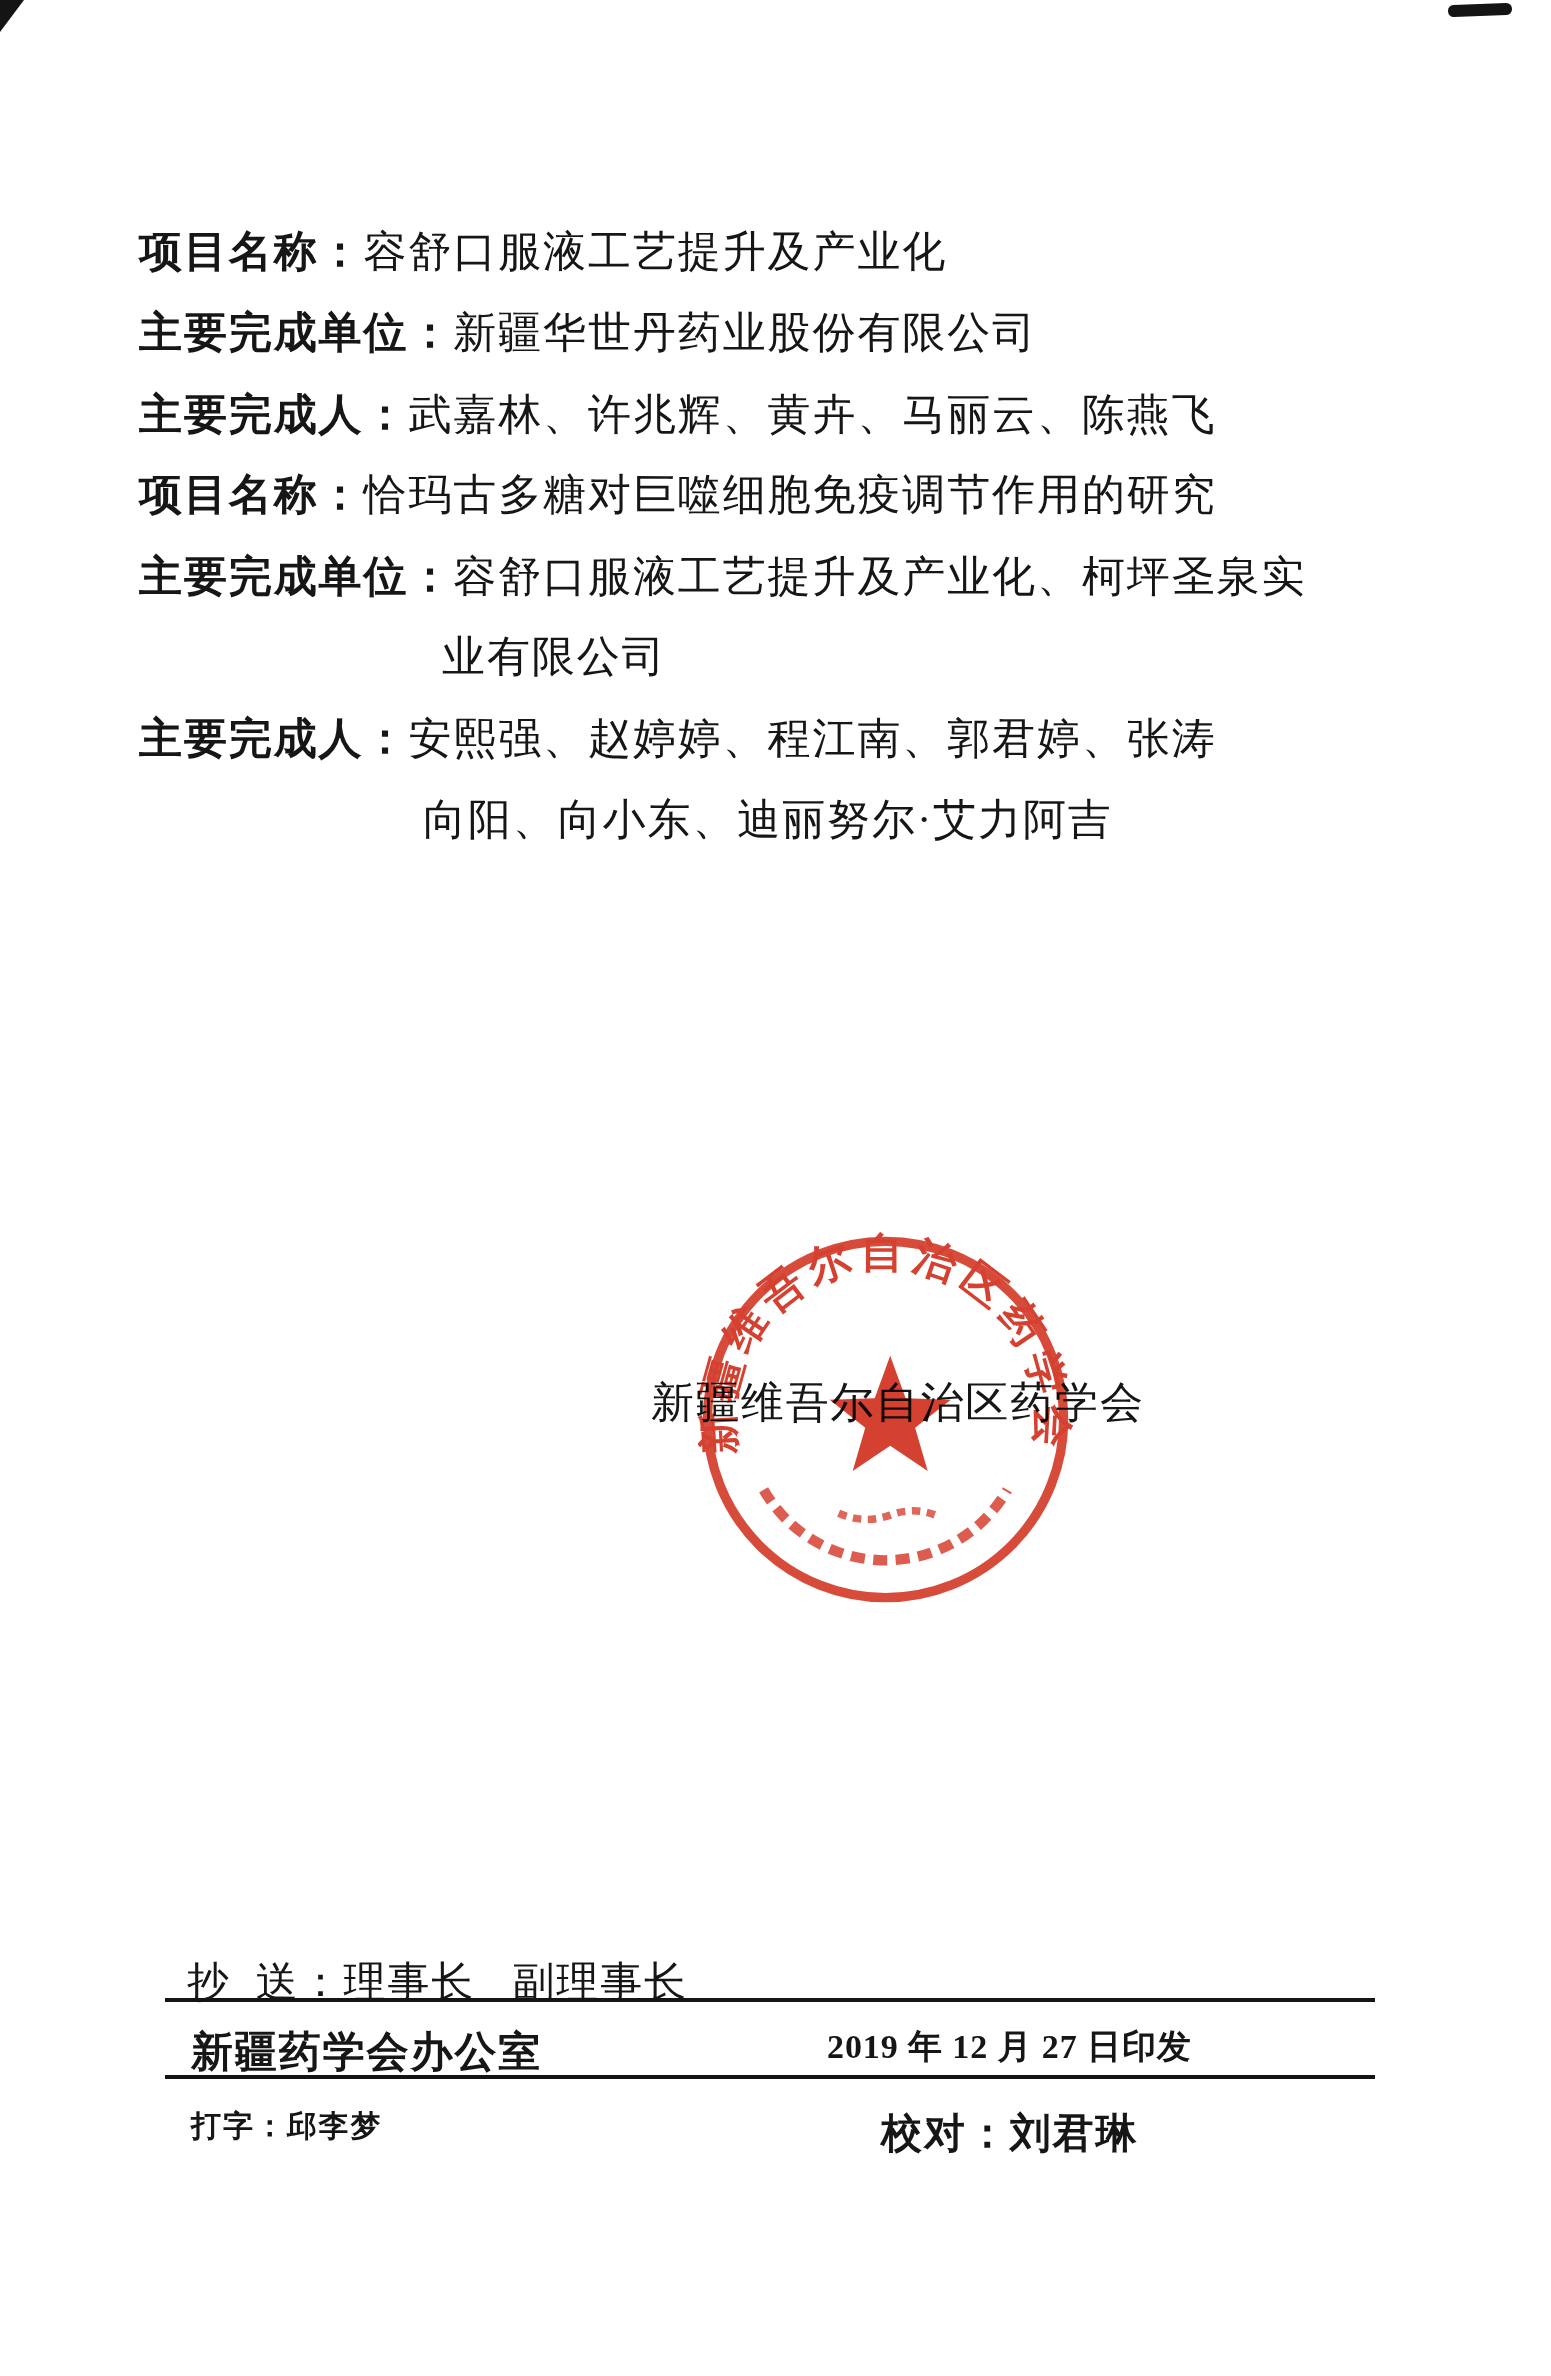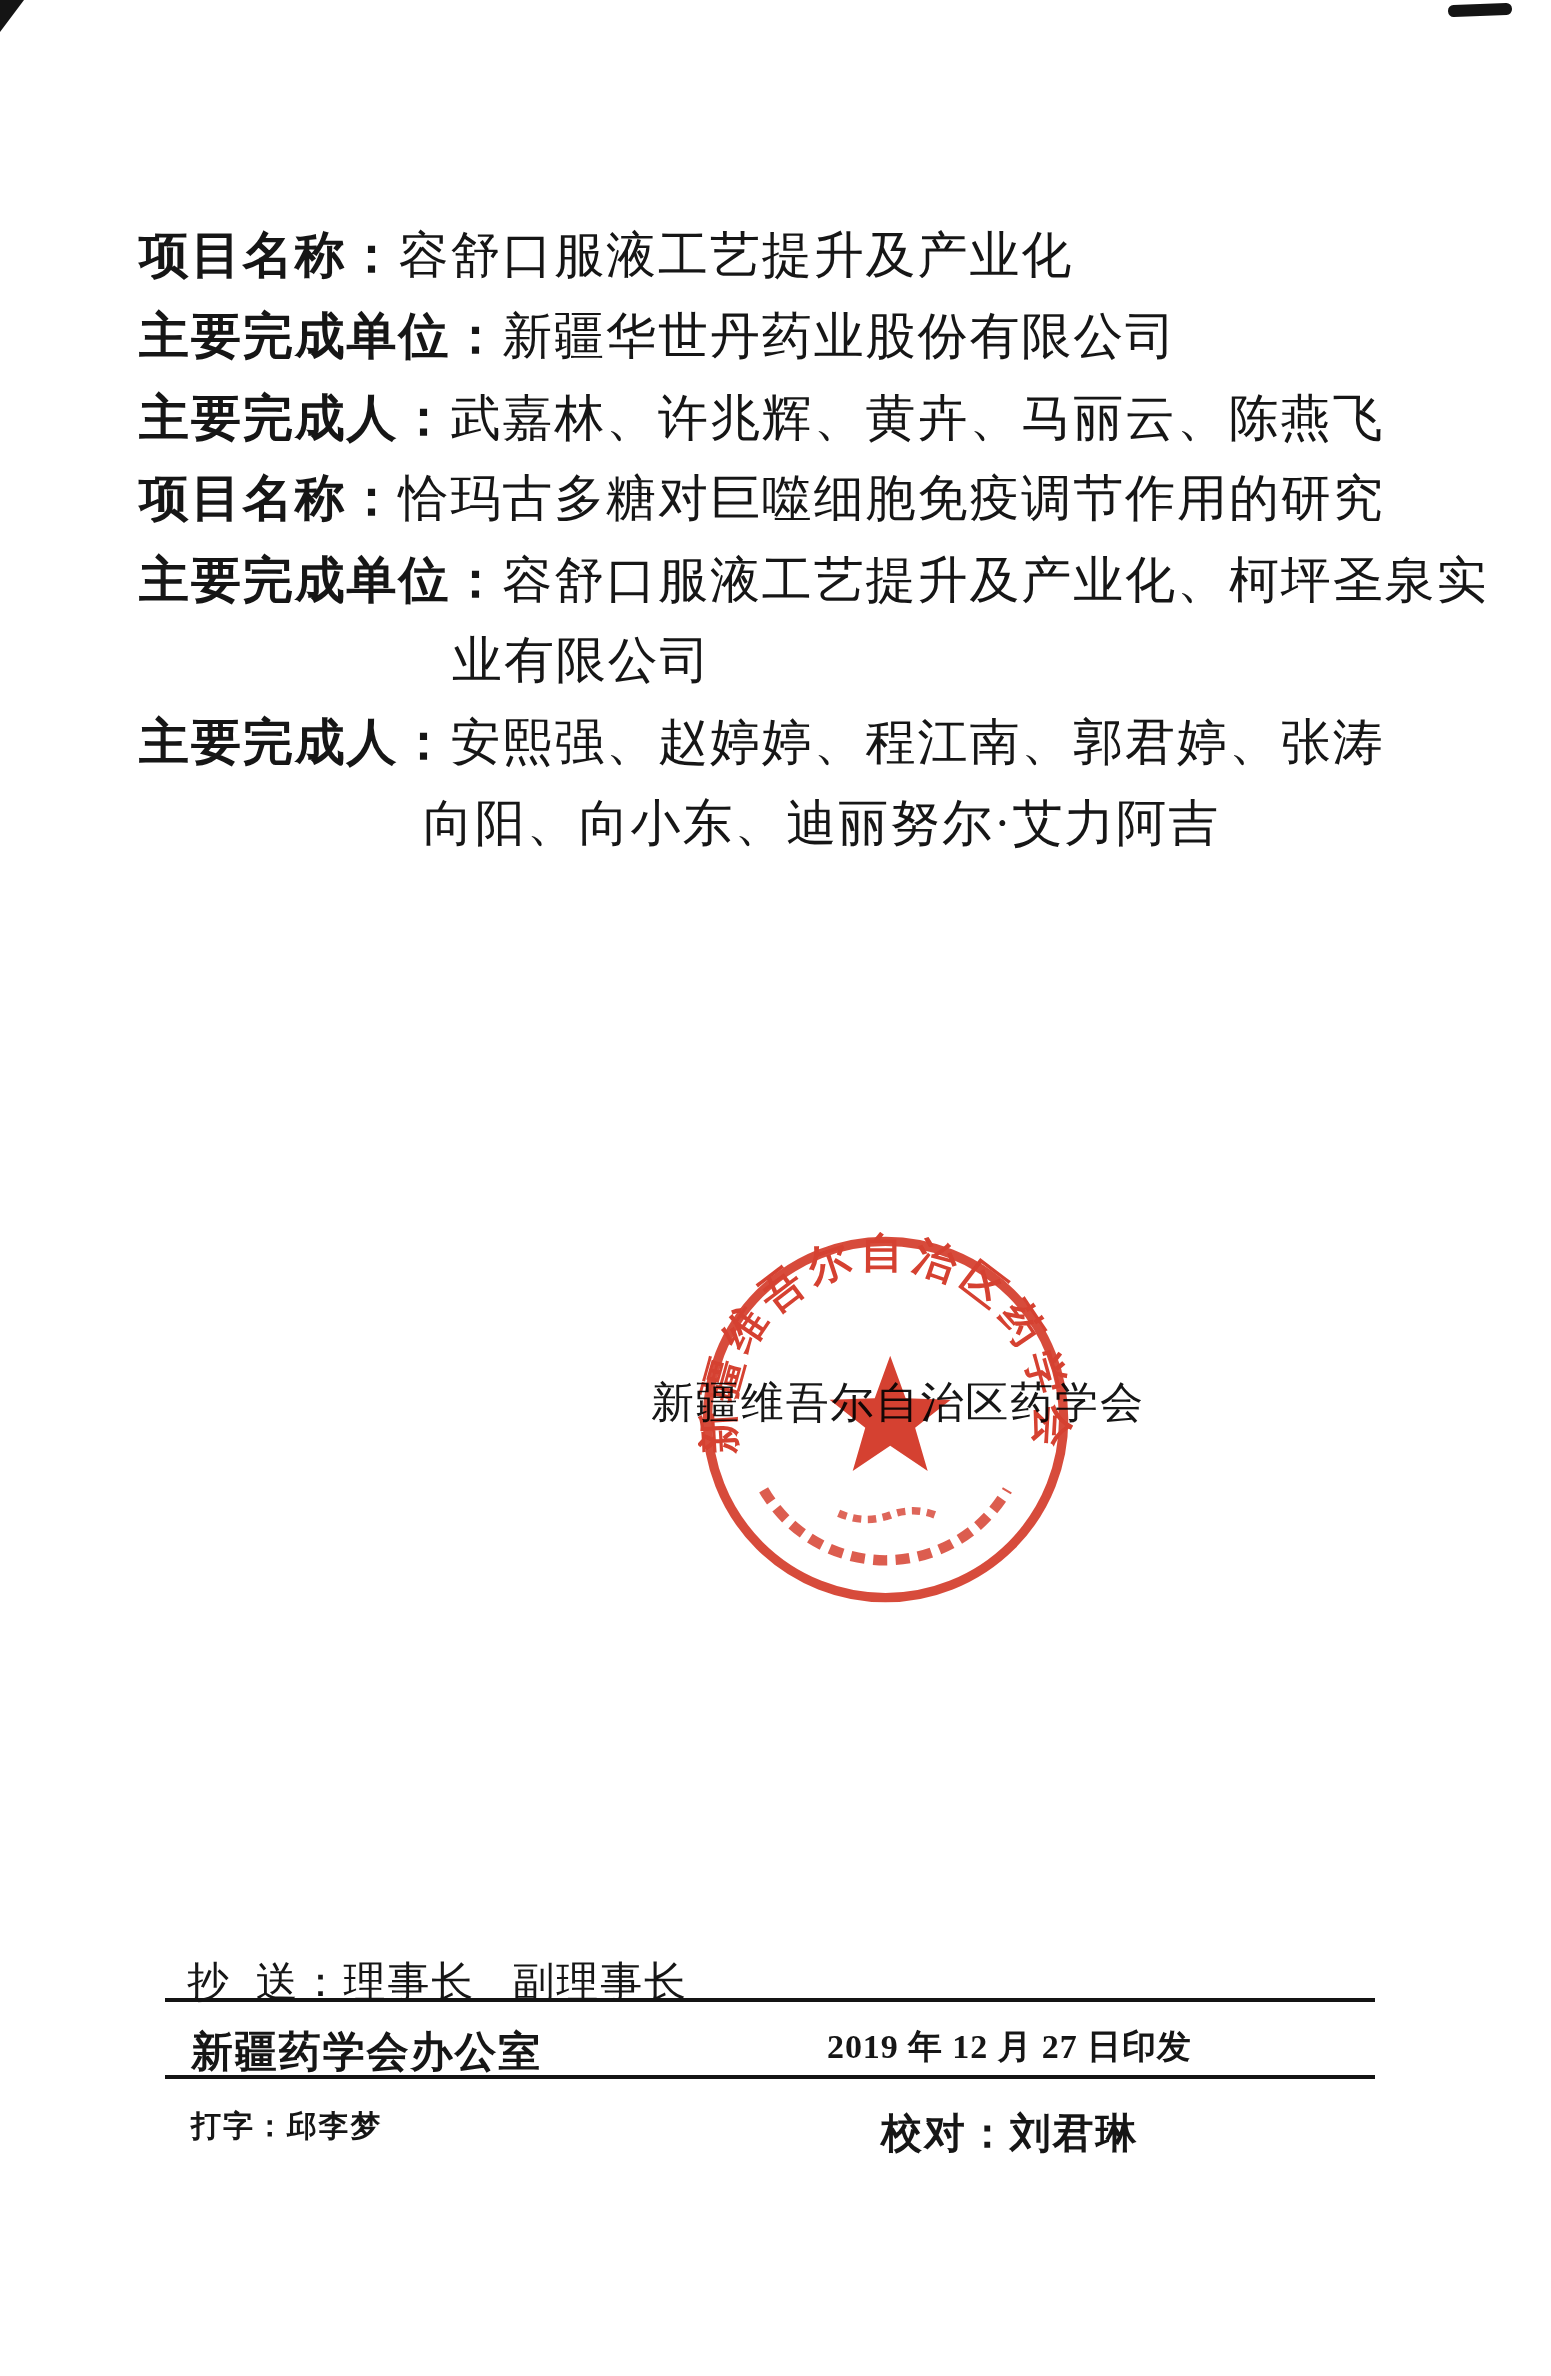--- a/index.html
+++ b/index.html
@@ -12,32 +12,32 @@
     position:relative;
     width:1552px;height:2376px;
     background:var(--paper);
     font-family:"Liberation Serif","DejaVu Serif",serif;
     color:var(--ink);
     overflow:hidden;
   }
   
   .line{
     position:absolute;
-    font-size:50px;
+    font-size:43px;
     letter-spacing:1.9px;
     white-space:pre;
     line-height:1.15;
   }
   .line .lbl{font-weight:bold;}
   .l1{left:139px;top:227px;}
   .l2{left:139px;top:308px;}
   .l3{left:139px;top:390px;}
   .l4{left:139px;top:470px;}
   .l5{left:139px;top:552px;}
-  .l6{left:452px;top:632px;}
+  .l6{left:442px;top:632px;}
   .l7{left:139px;top:714px;}
   .l8{left:423px;top:795px;}
 
   
   .sig-org{
     position:absolute;left:651px;top:1374px;
     font-size:43px;letter-spacing:1.9px;white-space:pre;z-index:2;
   }
   .sig-date{
     position:absolute;left:729px;top:1460px;

